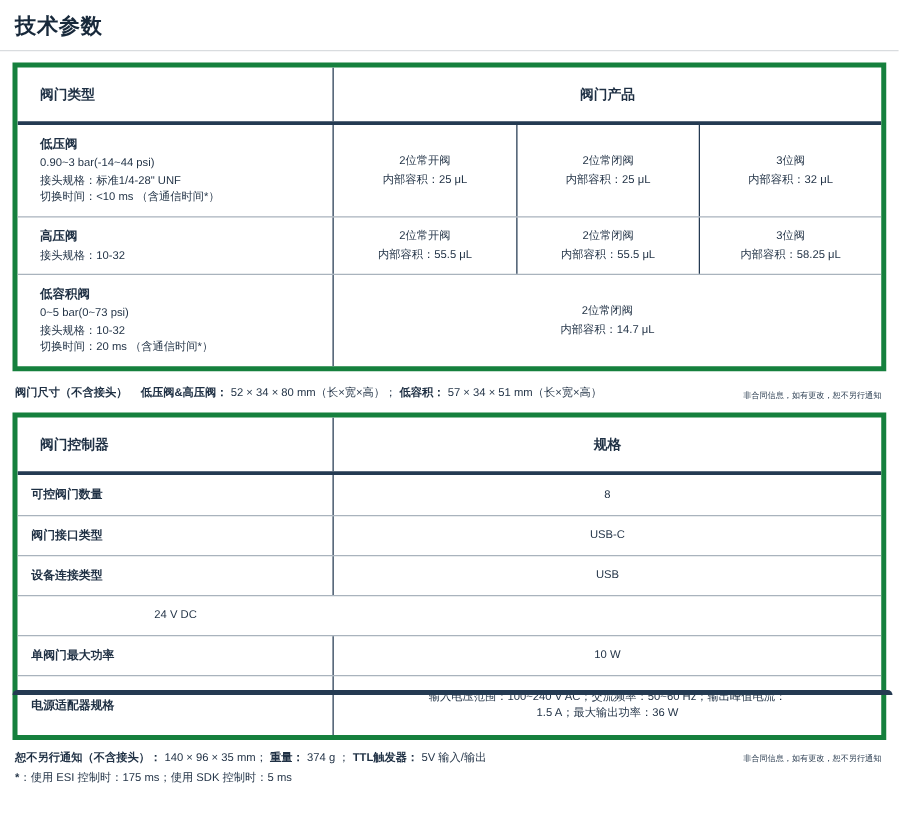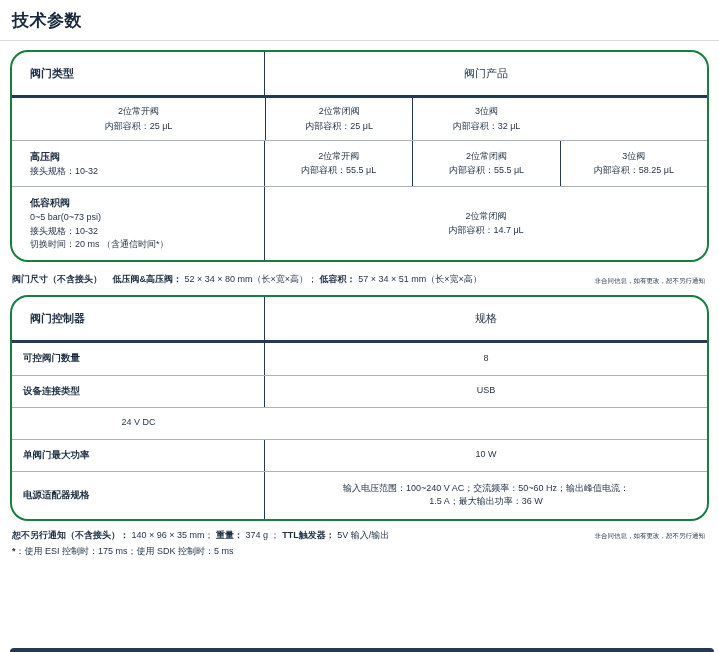--- a/index.html
+++ b/index.html
@@ -3,48 +3,48 @@
 <meta charset="utf-8">
 <style>
   * { box-sizing: border-box; margin: 0; padding: 0; }
   html, body {
     width: 719px; height: 652px;
     background: #ffffff;
     font-family: "Liberation Sans", "DejaVu Sans", sans-serif;
     color: #1f3044;
     overflow: hidden;
   }
-  .page { position: relative; width: 719px; height: 652px; }
+  .page { position: relative; width: 719px; height: 556px; }
 
   h1.title {
     font-size: 17px; font-weight: bold; letter-spacing: 0.5px;
     padding: 9px 0 0 12px; color: #17283a;
   }
   .rule { width: 719px; height: 1px; background: #d9dcdf; margin-top: 8px; }
 
   .tbl {
     margin: 9px 10px 0 10px;
-    border: 2px solid #15803d;
-    border-radius: 18px;
+    border: 4px solid #15803d;
+    border-radius: 0;
     overflow: hidden;
     background: #fff;
   }
 
   
   .thead {
     display: grid; grid-template-columns: 253px 1fr;
     align-items: center; height: 46px;
     border-bottom: 3px solid #243a52;
   }
   .th-left {
     font-weight: bold; font-size: 11px; padding-left: 18px;
     border-right: 1px solid #243a52;
     height: 100%; display: flex; align-items: center;
   }
-  .th-right { font-weight: normal; font-size: 11px; text-align: center; }
+  .th-right { font-weight: bold; font-size: 11px; text-align: center; }
 
   .trow {
     display: grid; grid-template-columns: 253px 1fr 1fr 1fr;
     border-top: 1px solid #a9b3bd;
   }
   .trow.first { border-top: none; }
   .trow.merged { grid-template-columns: 253px 1fr; }
 
   .cell-info {
     padding: 8px 8px 8px 18px;
@@ -112,20 +112,26 @@
   <h1 class="title">技术参数</h1>
   <div class="rule"></div>
 
   <section class="tbl">
     <div class="thead">
       <div class="th-left">阀门类型</div>
       <div class="th-right">阀门产品</div>
     </div>
 
     <div class="trow first">
+      <div class="cell-info">
+        <div class="vname">低压阀</div>
+        <div class="vline">0.90~3 bar(-14~44 psi)</div>
+        <div class="vline">接头规格：标准1/4-28" UNF</div>
+        <div class="vline">切换时间：&lt;10 ms （含通信时间*）</div>
+      </div>
       <div class="cell-prod">
         <div>2位常开阀</div>
         <div>内部容积：25 μL</div>
       </div>
       <div class="cell-prod">
         <div>2位常闭阀</div>
         <div>内部容积：25 μL</div>
       </div>
       <div class="cell-prod">
         <div>3位阀</div>
@@ -180,20 +186,26 @@
   <section class="tbl">
     <div class="thead">
       <div class="th-left">阀门控制器</div>
       <div class="th-right">规格</div>
     </div>
 
     <div class="crow first">
       <div class="clabel">可控阀门数量</div>
       <div class="cvalue">
         <div>8</div>
+      </div>
+    </div>
+    <div class="crow">
+      <div class="clabel">阀门接口类型</div>
+      <div class="cvalue">
+        <div>USB-C</div>
       </div>
     </div>
     <div class="crow">
       <div class="clabel">设备连接类型</div>
       <div class="cvalue">
         <div>USB</div>
       </div>
     </div>
     <div class="crow">
       <div class="cvalue">

